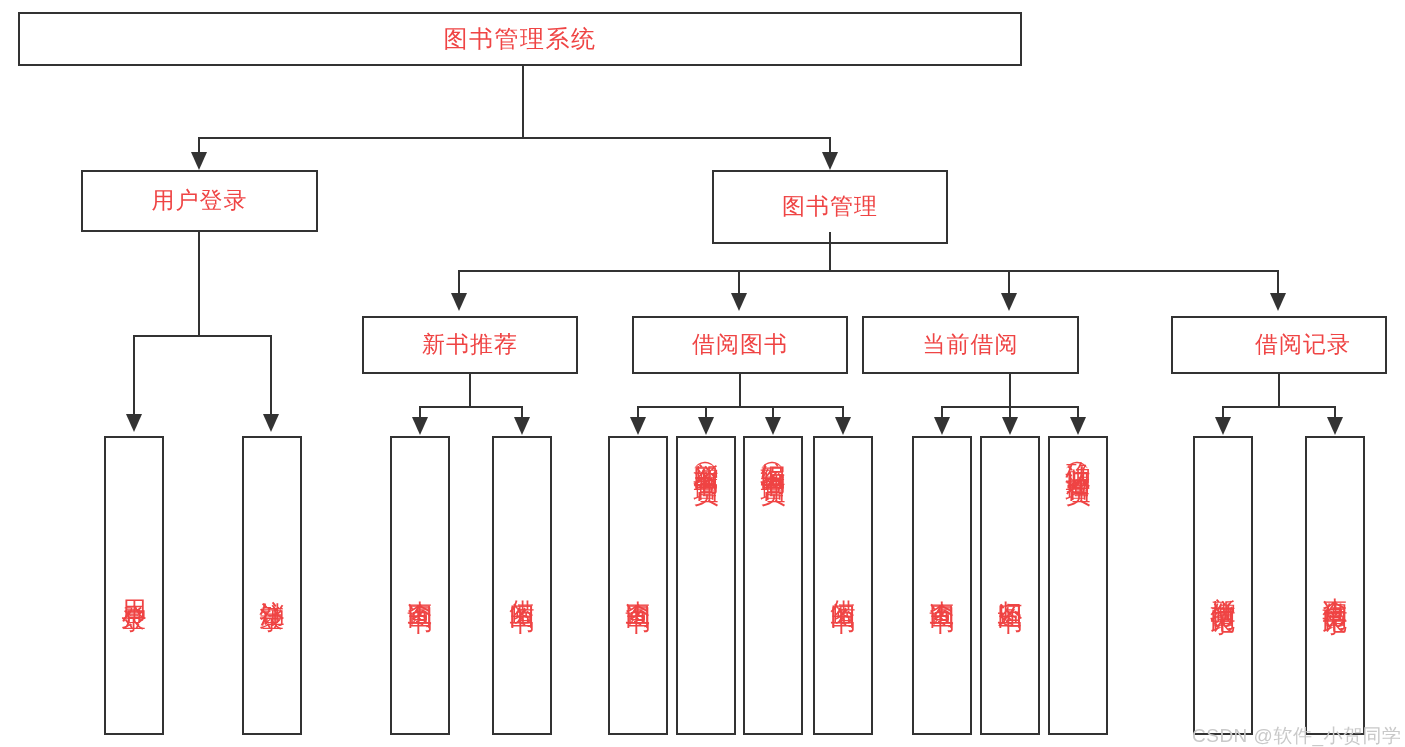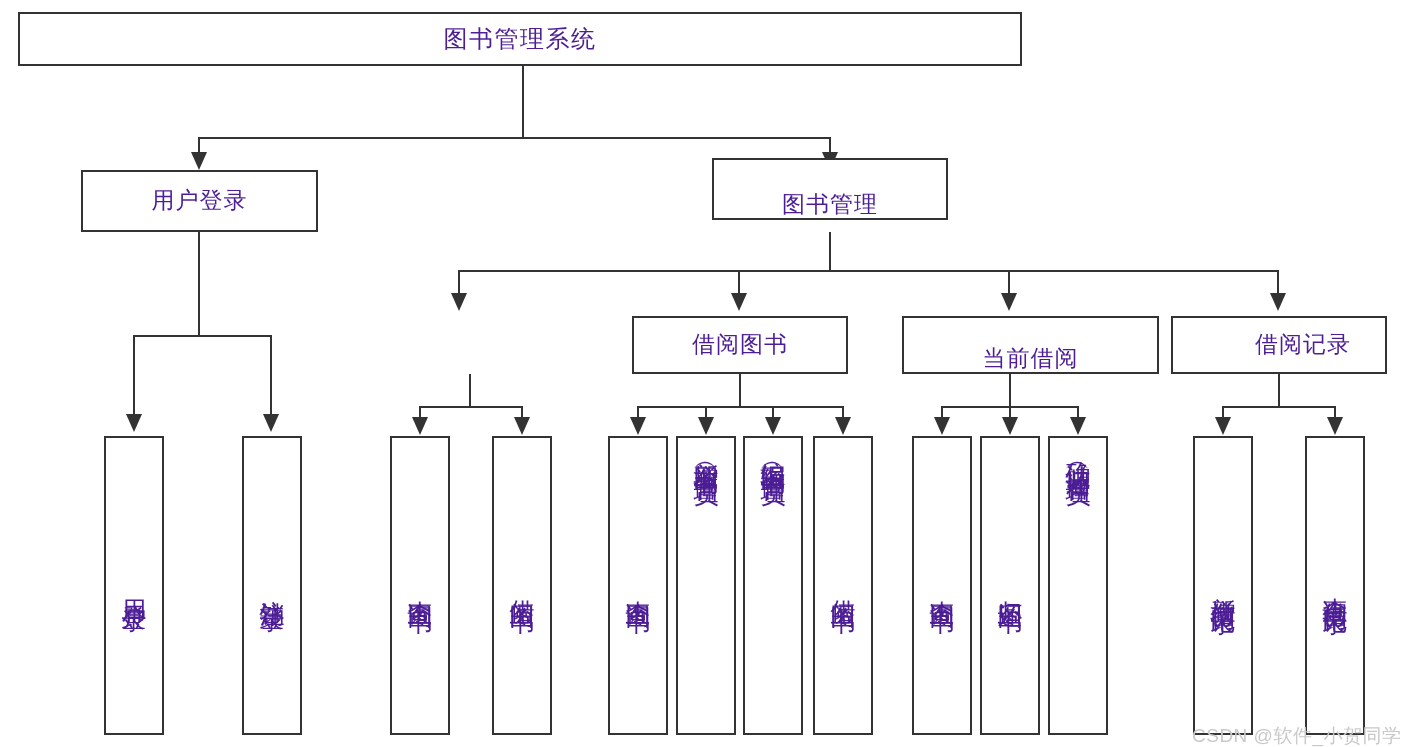--- a/index.html
+++ b/index.html
@@ -24,21 +24,21 @@
     background: #ffffff;
     display: flex;
     align-items: center;
     justify-content: center;
     color: #1a1a1a;
   }
   .node-label {
     display: block;
     text-align: center;
     line-height: 1.18;
-    color: #4c1d95;
+    color: #ef4444;
   }
   
   .h-node .node-label {
     font-size: 23px;
     letter-spacing: 1px;
     white-space: nowrap;
   }
   .title-node .node-label {
     font-size: 24px;
     letter-spacing: 1.5px;
@@ -105,21 +105,21 @@
   <div class="line-v" style="left:198px; top:137px; width:2px; height:18px;"></div>
   <div class="arrow" style="left:191px; top:152px;"></div>
 
   <div class="line-v" style="left:829px; top:137px; width:2px; height:18px;"></div>
   <div class="arrow" style="left:822px; top:152px;"></div>
 
   <div class="node h-node" style="left:81px; top:170px; width:237px; height:62px;">
     <span class="node-label">用户登录</span>
   </div>
 
-  <div class="node h-node" style="left:712px; top:158px; width:236px; height:62px;align-items:flex-end;">
+  <div class="node h-node" style="left:712px; top:170px; width:236px; height:74px;">
     <span class="node-label">图书管理</span>
   </div>
 
   <div class="line-v" style="left:198px; top:232px; width:2px; height:104px;"></div>
   <div class="line-h" style="left:133px; top:335px; width:137px; height:2px;"></div>
   <div class="line-v" style="left:133px; top:335px; width:2px; height:82px;"></div>
   <div class="arrow" style="left:126px; top:414px;"></div>
   <div class="line-v" style="left:270px; top:335px; width:2px; height:82px;"></div>
   <div class="arrow" style="left:263px; top:414px;"></div>
 
@@ -131,26 +131,29 @@
 
   <div class="line-v" style="left:738px; top:270px; width:2px; height:25px;"></div>
   <div class="arrow" style="left:731px; top:293px;"></div>
 
   <div class="line-v" style="left:1008px; top:270px; width:2px; height:25px;"></div>
   <div class="arrow" style="left:1001px; top:293px;"></div>
 
   <div class="line-v" style="left:1277px; top:270px; width:2px; height:25px;"></div>
   <div class="arrow" style="left:1270px; top:293px;"></div>
 
+  <div class="node h-node" style="left:362px; top:316px; width:216px; height:58px;">
+    <span class="node-label">新书推荐</span>
+  </div>
 
   <div class="node h-node" style="left:632px; top:316px; width:216px; height:58px;">
     <span class="node-label">借阅图书</span>
   </div>
 
-  <div class="node h-node" style="left:902px; top:316px; width:257px; height:58px;align-items:flex-end;">
+  <div class="node h-node" style="left:862px; top:316px; width:217px; height:58px;">
     <span class="node-label">当前借阅</span>
   </div>
 
   <div class="node h-node" style="left:1171px; top:316px; width:216px; height:58px;padding-left:48px;">
     <span class="node-label">借阅记录</span>
   </div>
 
   <div class="line-v" style="left:469px; top:374px; width:2px; height:33px;"></div>
   <div class="line-h" style="left:419px; top:406px; width:102px; height:2px;"></div>
   <div class="line-v" style="left:419px; top:406px; width:2px; height:14px;"></div>

